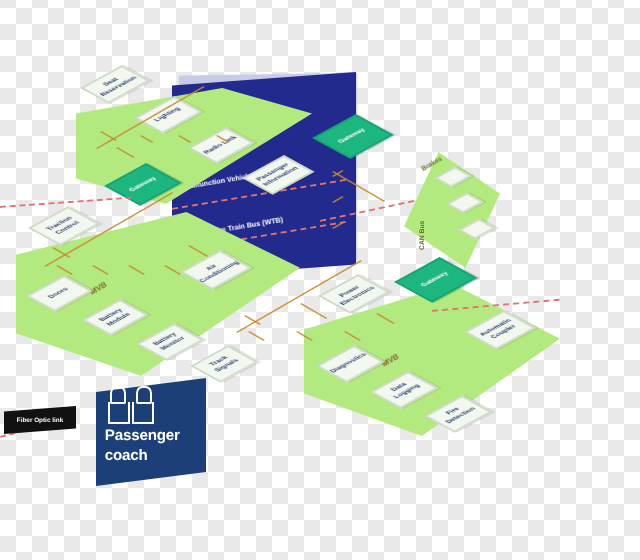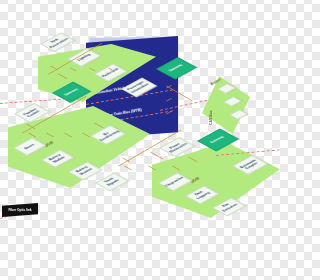--- a/index.html
+++ b/index.html
@@ -254,17 +254,26 @@
   <div class="card" style="left:158px;top:183px;width:20px;height:16px;transform:matrix(0.95,-0.52,0.95,0.52,0,0);transform-origin:0 0;">Diagnostics</div>
 
   <div class="card" style="left:185px;top:196px;width:20px;height:16px;transform:matrix(0.95,-0.52,0.95,0.52,0,0);transform-origin:0 0;">Data Logging</div>
 
   <div class="card" style="left:212px;top:208px;width:20px;height:16px;transform:matrix(0.95,-0.52,0.95,0.52,0,0);transform-origin:0 0;">Fire Detection</div>
 
   <div class="redlink" style="left:216px;top:155px;width:64px;transform:rotate(-5deg);"></div>
 
   <div class="redlink" style="left:0px;top:218px;width:36px;transform:rotate(-14deg);"></div>
 
+  <div class="plate" style="left:48px;top:189px;width:55px;height:54px;
+              clip-path:polygon(0% 13%, 100% 0%, 100% 87%, 0% 100%);">
+    <div class="logo-seats">
+      <div class="seat"></div>
+      <div class="seat"></div>
+    </div>
+    <div class="l1">Passenger</div>
+    <div class="l2">coach</div>
+  </div>
 
   <div class="blackplate" style="left:2px;top:203px;width:36px;height:14px;
               clip-path:polygon(0% 20%, 100% 0%, 100% 80%, 0% 100%);">Fiber Optic link</div>
 
 </div>
 
 </body></html>

